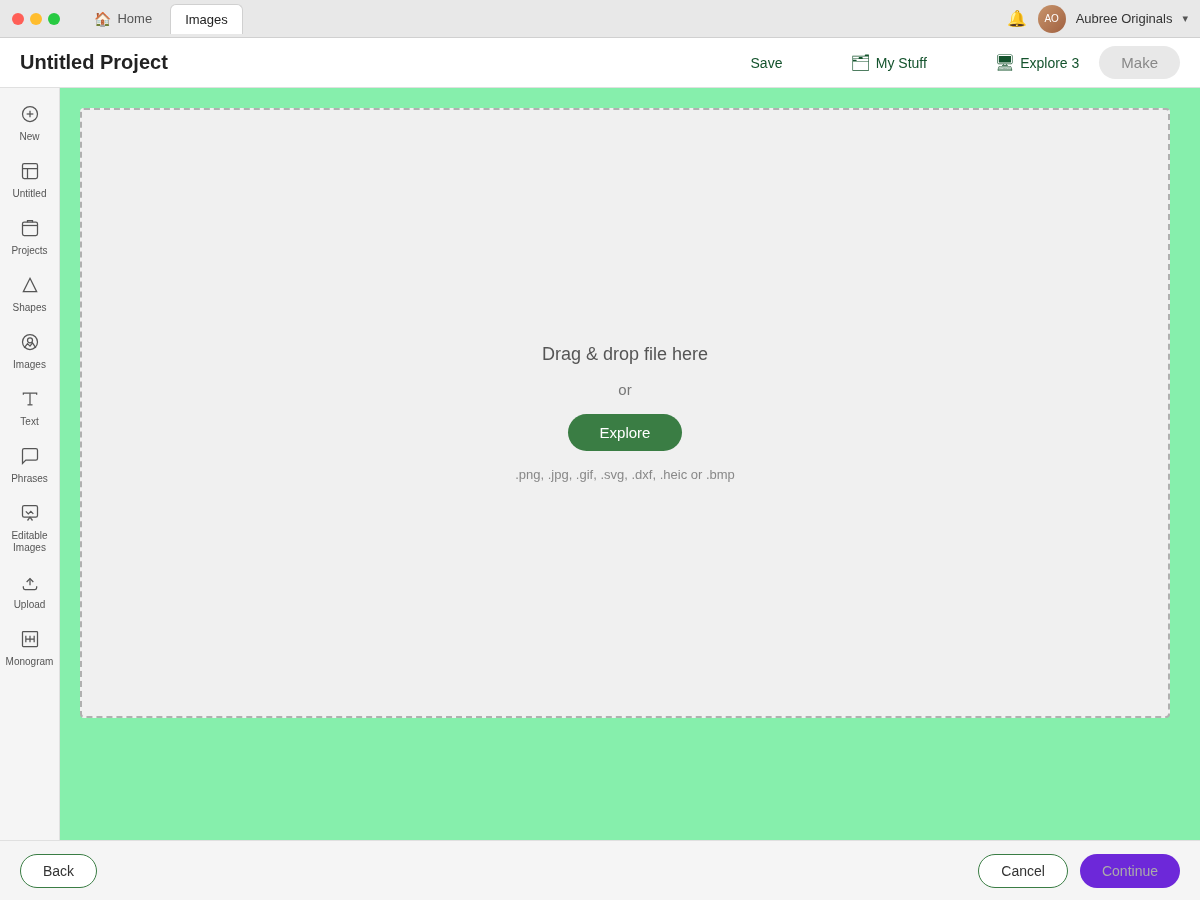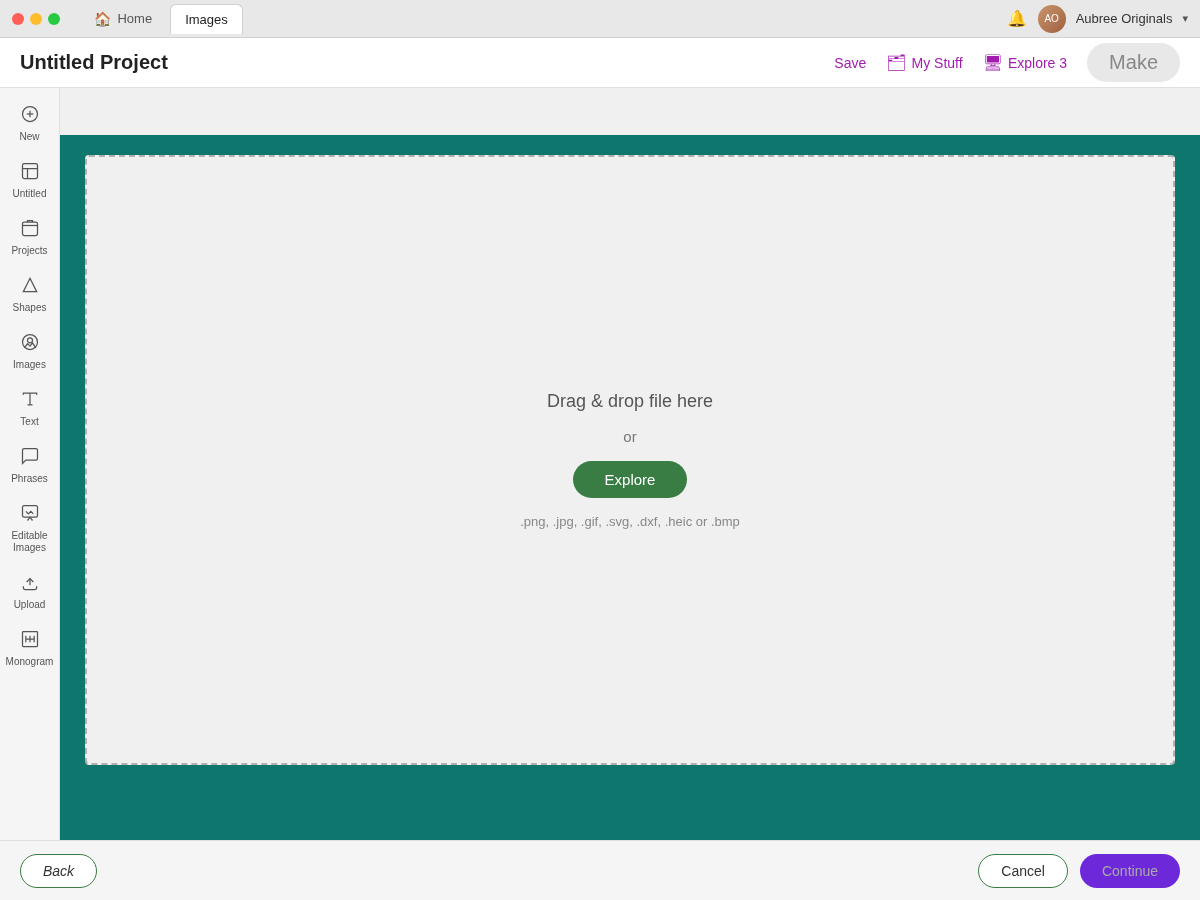--- a/index.html
+++ b/index.html
@@ -107,33 +107,34 @@
       color: #222;
     }
     .header-actions {
       margin-left: auto;
       display: flex;
       align-items: center;
       gap: 20px;
     }
     .header-action-link {
       font-size: 14px;
-      color: #a21caf;
+      color: #14532d;
       cursor: pointer;
       display: flex;
       align-items: center;
       gap: 5px;
+      margin-left: 48px;
     }
     .action-icon { font-size: 16px; }
     .make-button {
       background: #e8e8e8;
       border: none;
       border-radius: 20px;
       padding: 8px 22px;
-      font-size: 20px;
+      font-size: 15px;
       color: #888;
       cursor: default;
     }
 
     
     .main-layout {
       display: flex;
       flex: 1;
       overflow: hidden;
     }
@@ -169,27 +170,26 @@
     .sidebar-label {
       font-size: 10px;
       color: #555;
       text-align: center;
       line-height: 1.2;
     }
 
     
     .canvas-area {
       flex: 1;
-      background: #0f766e;
+      background: #86efac;
       display: flex;
       flex-direction: column;
-      align-items: center;
+      align-items: flex-start;
       padding: 20px;
       position: relative;
-      margin-top: 47px;
     }
 
     .drop-zone {
       width: 100%;
       max-width: 1090px;
       background: #f0f0f0;
       border: 2px dashed #b0b0b0;
       border-radius: 4px;
       display: flex;
       flex-direction: column;
@@ -235,21 +235,20 @@
       flex-shrink: 0;
     }
     .back-button {
       background: white;
       border: 1px solid #3a7d44;
       border-radius: 20px;
       padding: 8px 22px;
       font-size: 14px;
       color: #333;
       cursor: pointer;
-      font-style: italic;
     }
     .bottom-right-buttons {
       margin-left: auto;
       display: flex;
       gap: 12px;
     }
     .cancel-button {
       background: white;
       border: 1px solid #3a7d44;
       border-radius: 20px;

